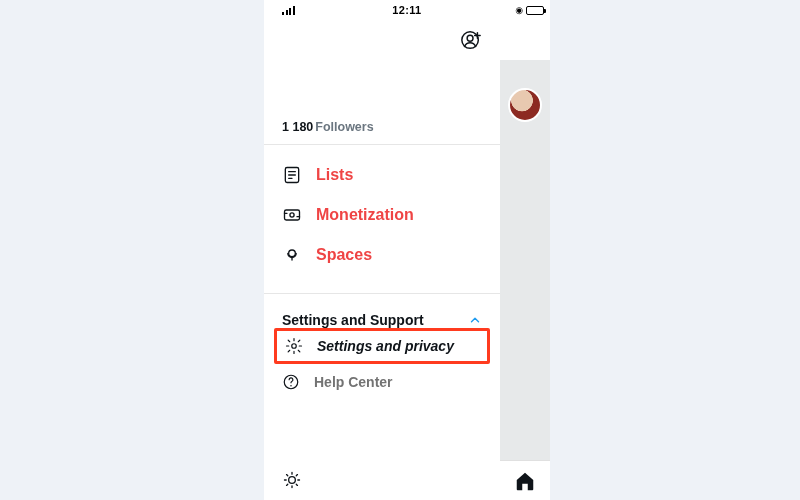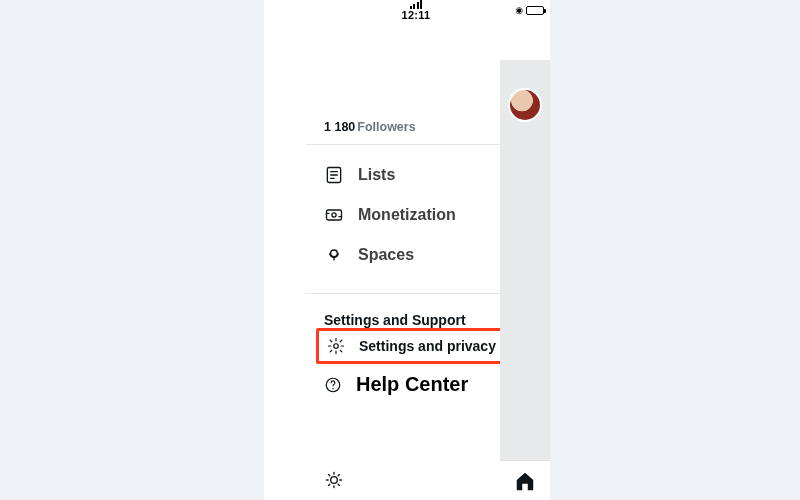--- a/index.html
+++ b/index.html
@@ -23,21 +23,20 @@
     }
     .status-bar {
       height: 20px;
       display: flex;
       align-items: center;
       justify-content: space-between;
       padding: 0 0 0 18px;
       font-size: 11px;
       font-weight: 600;
       color: #000;
-      flex-direction: column;
     }
     .status-left { display: flex; align-items: center; gap: 3px; }
     .status-center { font-weight: 700; letter-spacing: .3px; }
     .status-right { display: flex; align-items: center; gap: 4px; }
     .signal { display: flex; align-items: flex-end; gap: 1.5px; }
     .signal span { width: 2px; background:#000; display:inline-block; }
     .signal span:nth-child(1){height:3px;} .signal span:nth-child(2){height:5px;}
     .signal span:nth-child(3){height:7px;} .signal span:nth-child(4){height:9px;}
     .battery {
       width: 18px; height: 9px; border: 1px solid #000; border-radius: 2px;
@@ -49,21 +48,20 @@
     }
     .battery-fill { width: 70%; height:100%; background:#000; }
     .drawer {
       flex: 0 0 236px;
       width: 236px;
       height: 100%;
       background: #fff;
       padding-top: 4px;
       display: flex;
       flex-direction: column;
-      margin-left: 42px;
     }
     .drawer-top {
       display:flex; justify-content:flex-end; padding: 6px 18px 0 18px;
     }
     .followers-line {
       padding: 0 18px 10px 18px;
       margin-top: 68px;
       font-size: 12.5px;
       font-weight: 700;
       color:#0f1419;
@@ -71,44 +69,44 @@
     }
     .followers-line .count { font-weight: 800; margin-right:2px; }
     .followers-line .label { color:#6b7680; font-weight:600; }
     .menu-section {
       padding: 10px 0 18px 0;
       border-bottom: 1px solid #e6e6e6;
     }
     .menu-item {
       display:flex; align-items:center; gap:14px;
       padding: 10px 18px;
-      font-size: 16px; font-weight: 800; color:#404040;
+      font-size: 16px; font-weight: 800; color:#ef4444;
       cursor:pointer;
     }
     .menu-item .icon { width:20px; height:20px; flex:0 0 20px; display:flex; align-items:center; justify-content:center; }
     .subsection-header {
       display:flex; align-items:center; justify-content:space-between;
       padding: 18px 18px 0 18px;
       font-size: 14px; font-weight:800; color:#0f1419;
       cursor:pointer;
     }
     .sub-item {
       display:flex; align-items:center; gap:14px;
       padding: 9px 18px;
-      font-size: 20px; font-weight:800; color:#000000;
+      font-size: 14px; font-weight:800; color:#737373;
       cursor:pointer;
     }
     .sub-item .icon { width:18px; height:18px; flex:0 0 18px; display:flex; align-items:center; justify-content:center; }
     .highlight-box {
       border: 3px solid #ff3b1f;
       border-radius: 2px;
       margin: 0 10px 0 10px;
       padding: 6px 8px;
       display:flex; align-items:center; gap:14px;
-      font-size: 14px; font-weight:800; color:#0f1419;
+      font-size: 14px; font-weight:800; color:#0f1419;font-style:italic;
     }
     .highlight-box .icon { width:18px; height:18px; flex:0 0 18px; display:flex; align-items:center; justify-content:center; }
     .drawer-bottom {
       margin-top:auto;
       padding: 10px 18px 10px 18px;
     }
     .content-strip {
       position:absolute;
       left: calc(264px + 236px);
       top: 0;

